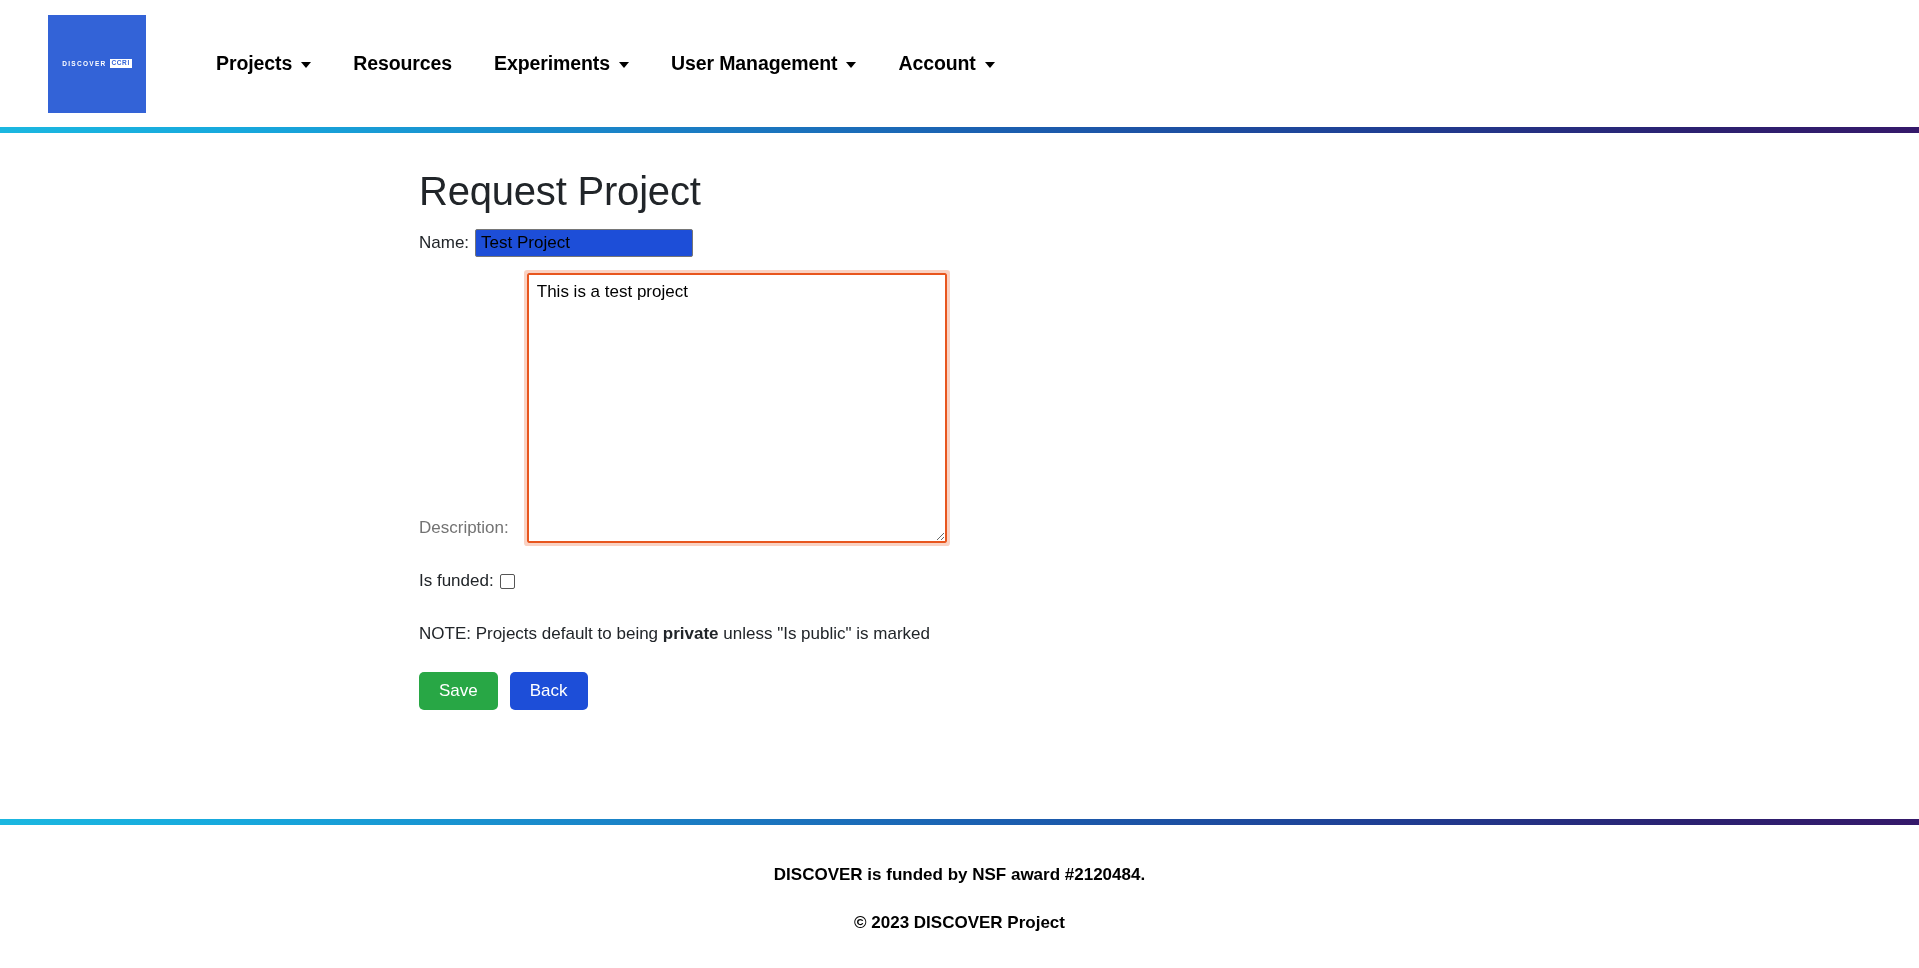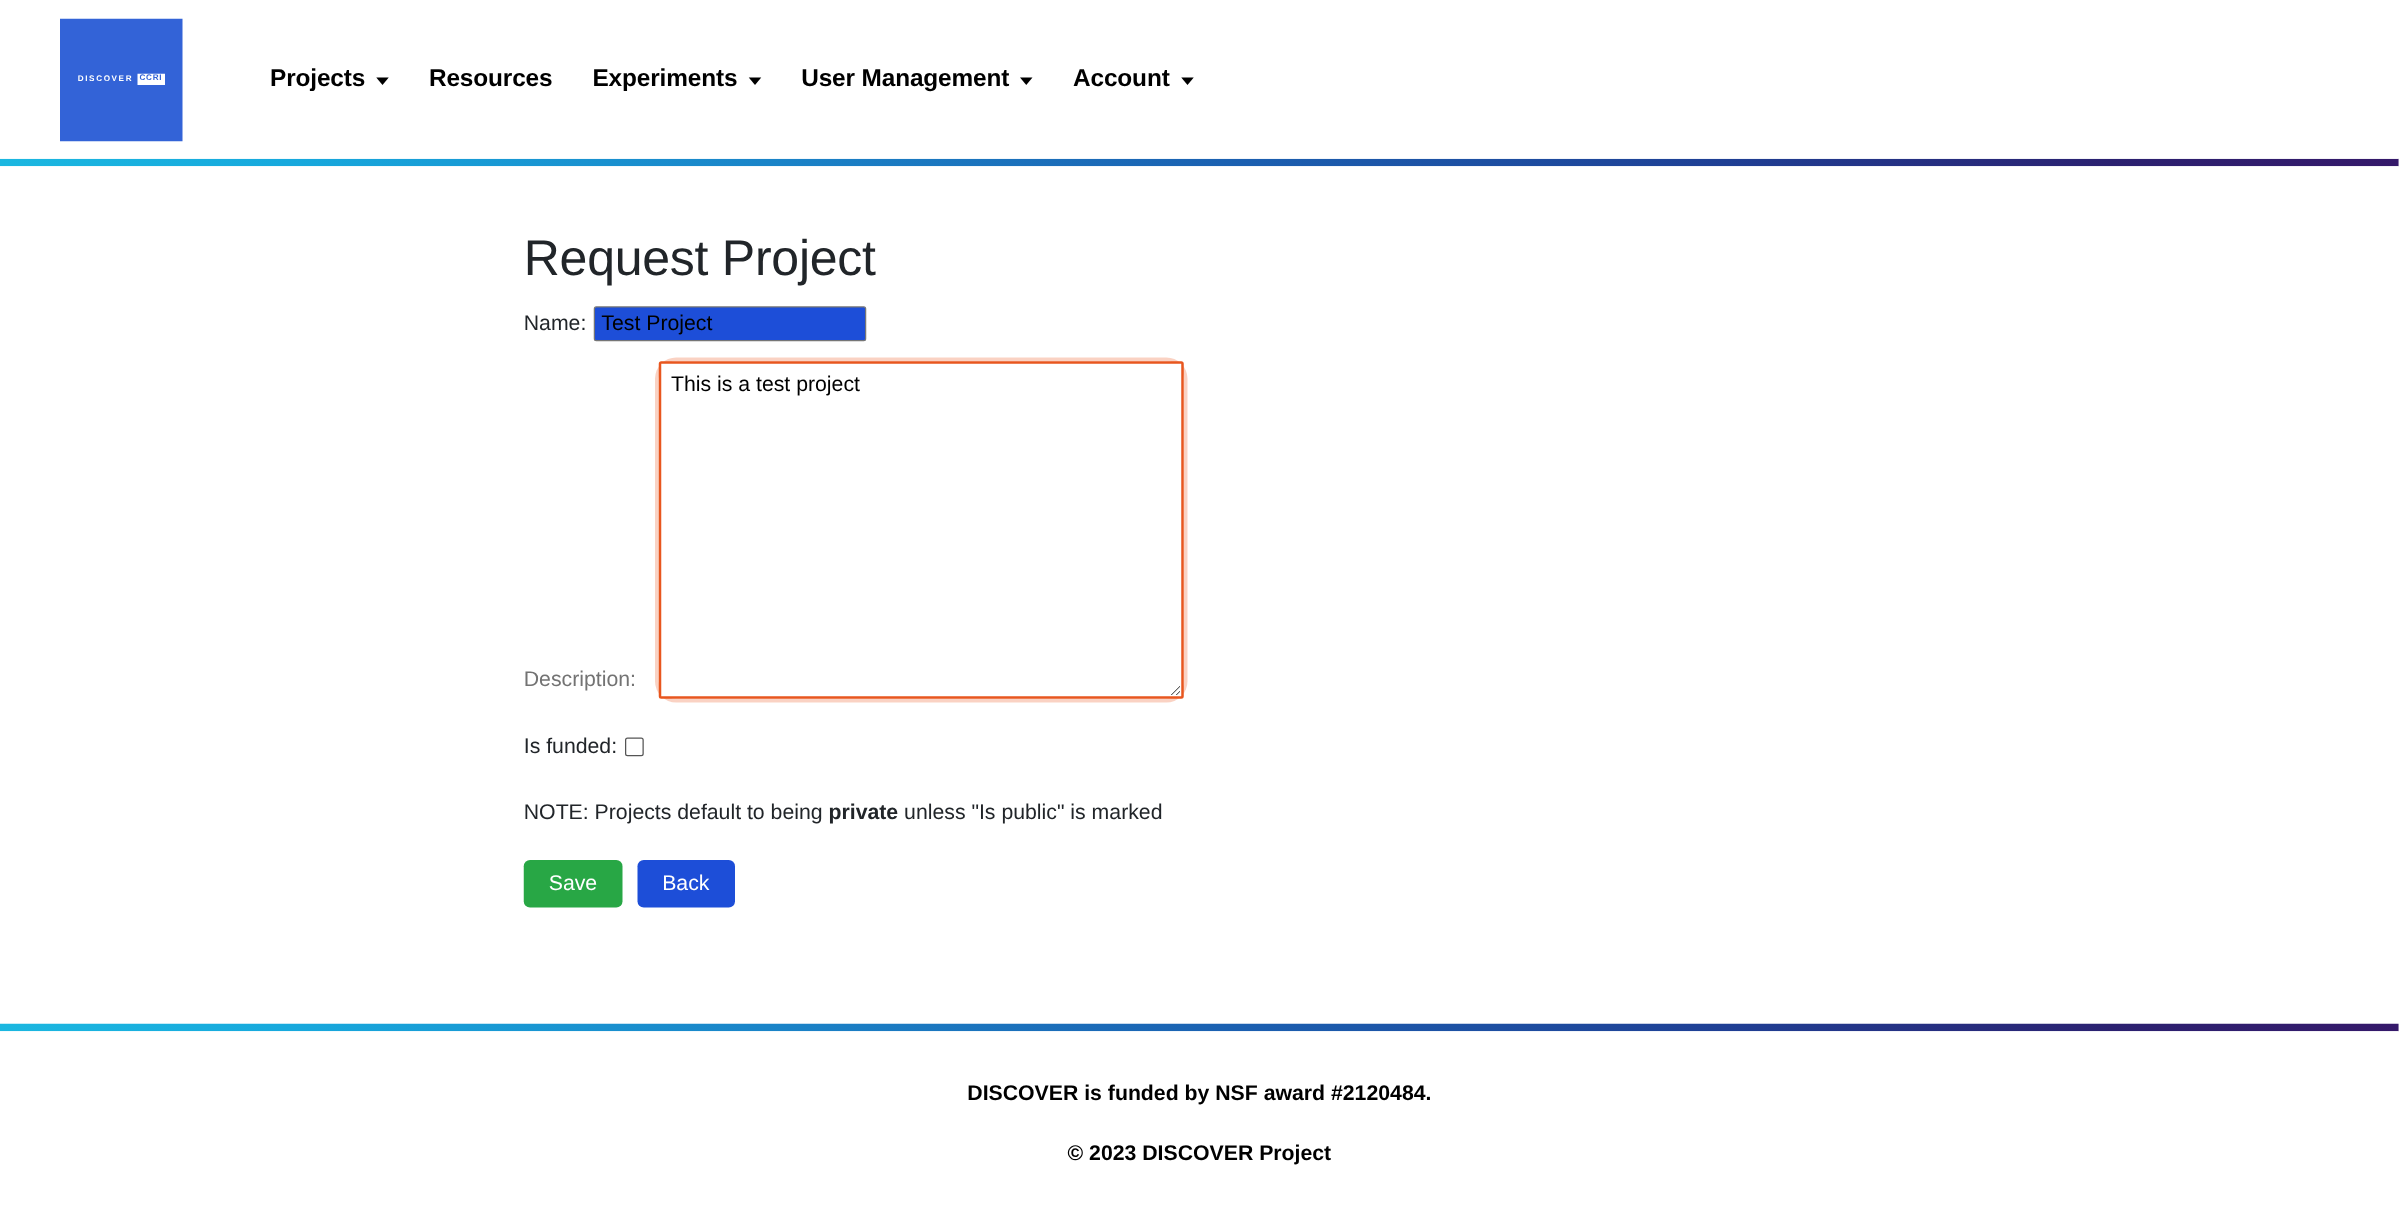--- a/index.html
+++ b/index.html
@@ -48,21 +48,21 @@
     font-weight: 700;
     letter-spacing: 0.6px;
     padding: 1px 2px;
     line-height: 1;
   }
 
   .nav-items {
     display: flex;
     align-items: center;
     margin-left: 48px;
-    gap: 0px;
+    gap: 10px;
   }
   .nav-item {
     display: flex;
     align-items: center;
     color: #000000;
     font-size: 19.5px;
     font-weight: 700;
     padding: 0 16px;
     cursor: pointer;
     white-space: nowrap;
@@ -90,21 +90,21 @@
       #1a84c8 32%,
       #1b5fb0 52%,
       #1f3f94 72%,
       #2b2170 88%,
       #35196a 100%);
   }
 
   
   .main {
     padding-left: 419px;
-    padding-top: 50px;
+    padding-top: 34px;
     height: 686px;
     background: #ffffff;
   }
   .page-title {
     font-size: 40px;
     font-weight: 400;
     color: #212529;
     margin: 0 0 14px 0;
     letter-spacing: -0.2px;
     line-height: 1.2;
@@ -141,21 +141,21 @@
   }
   .desc-label {
     font-size: 17px;
     color: #737373;
     white-space: nowrap;
     padding-bottom: 5px;
     margin-right: 18px;
   }
   .textarea-wrap {
     box-shadow: 0 0 0 3px rgba(236,93,38,0.28);
-    border-radius: 14px;
+    border-radius: 1px;
     line-height: 0;
   }
   .desc-textarea {
     width: 420px;
     height: 270px;
     border: 2px solid #e8561e;
     border-radius: 2px;
     font-family: "Liberation Sans", sans-serif;
     font-size: 17px;
     color: #000000;

